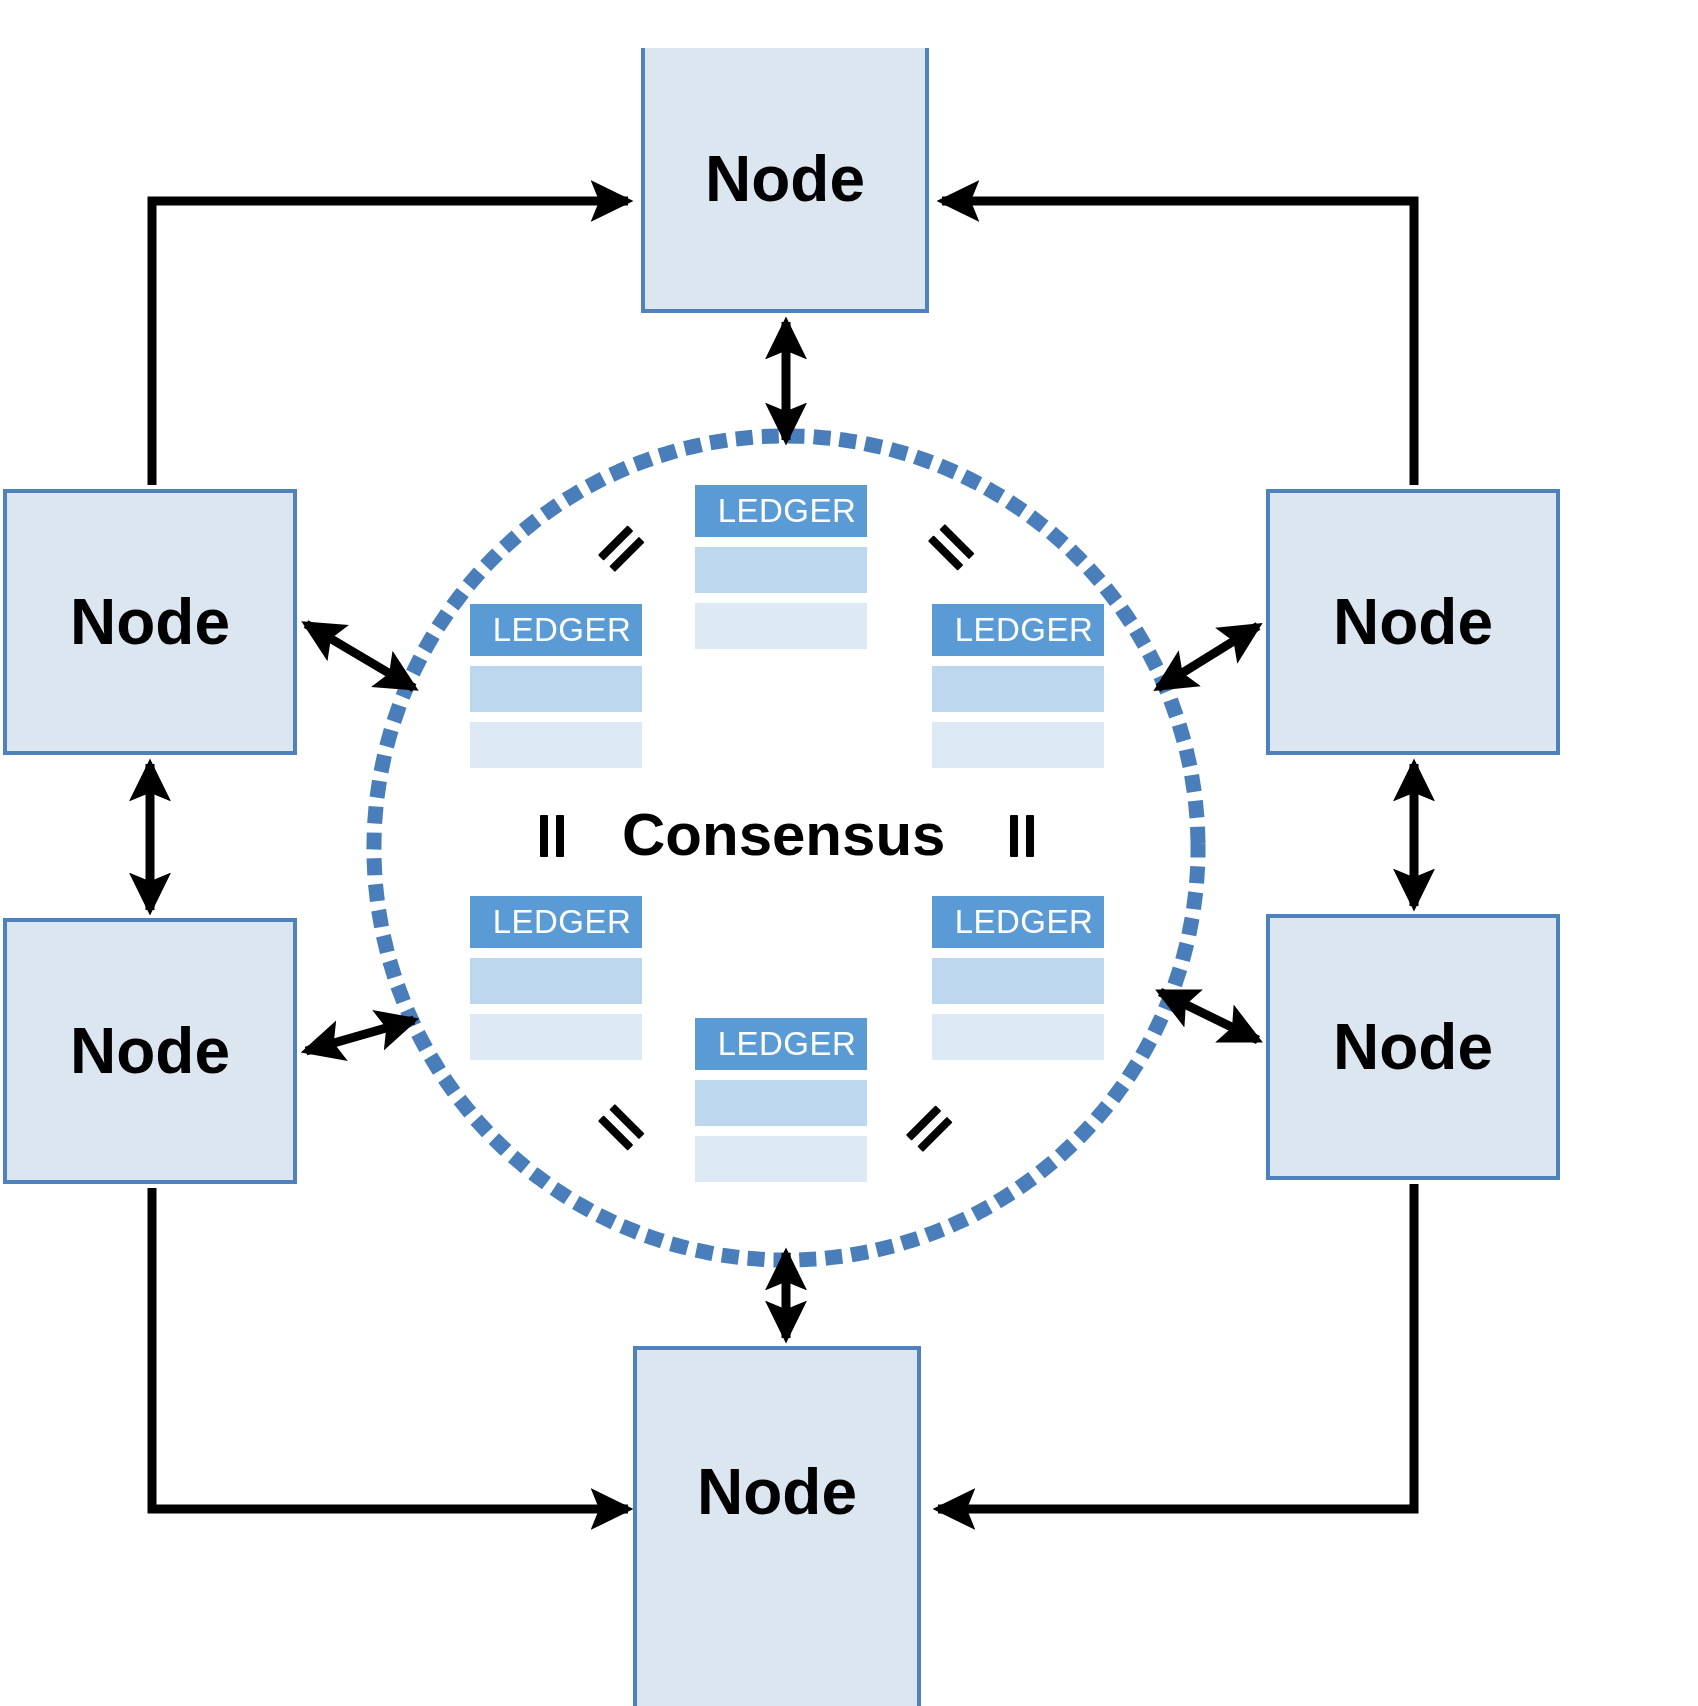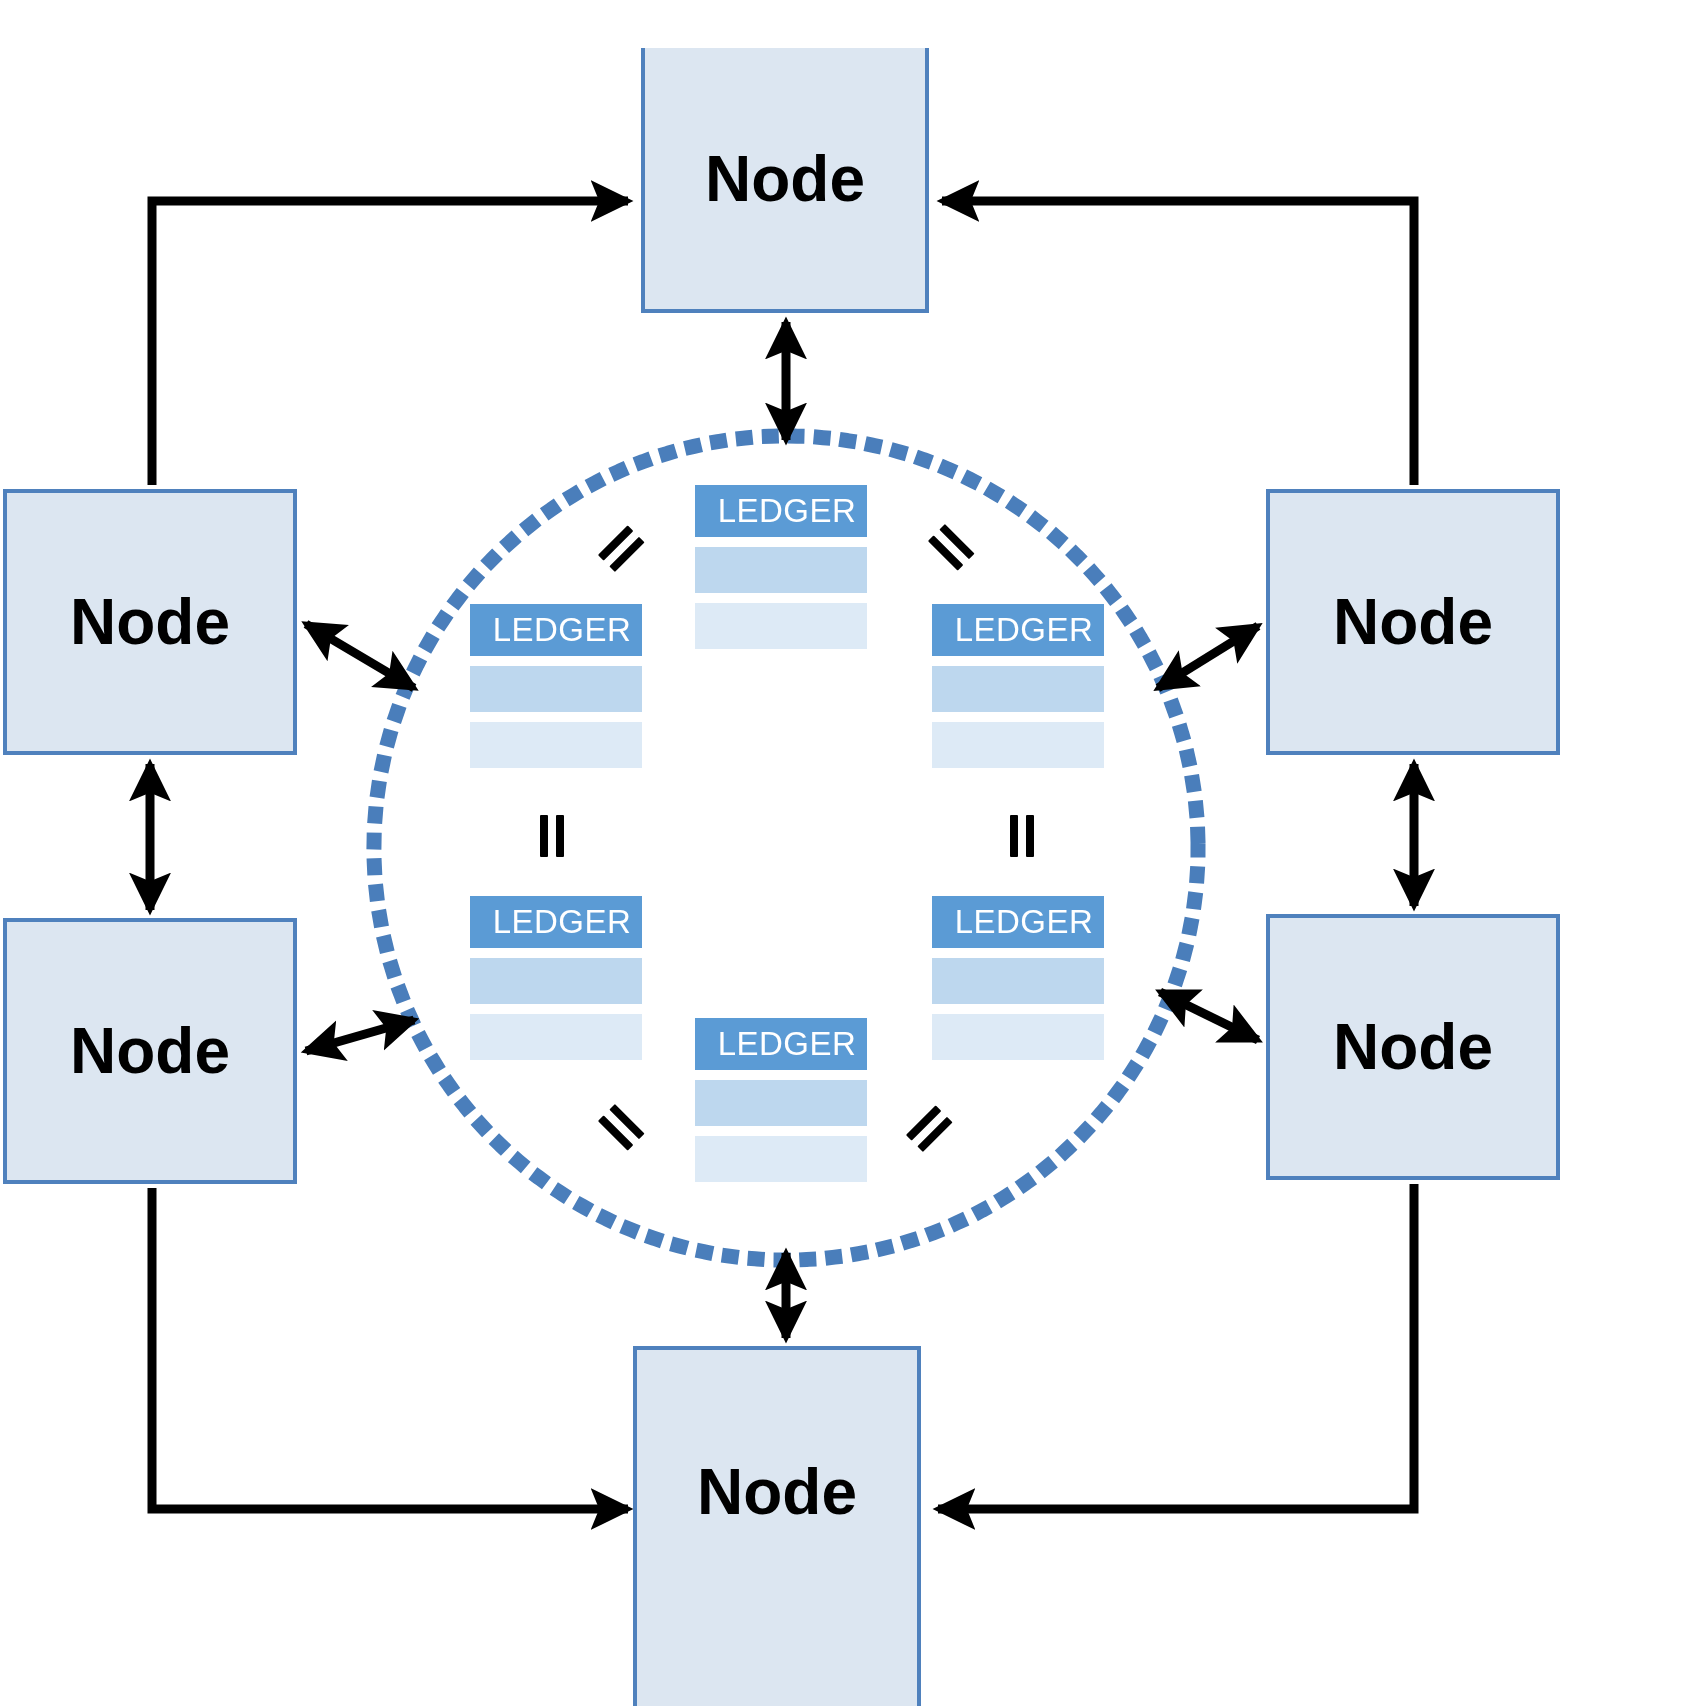--- a/index.html
+++ b/index.html
@@ -218,14 +218,15 @@
   <div class="eq" style="left:600px; top:1058px; transform:rotate(45deg);">
     <span class="b1"></span>
     <span class="b2"></span>
   </div>
 
   <div class="eq" style="left:908px; top:1058px; transform:rotate(-45deg);">
     <span class="b1"></span>
     <span class="b2"></span>
   </div>
 
+  <div class="consensus" style="left:622px; top:752px;">Consensus</div>
 
 </div>
 
 </body></html>

